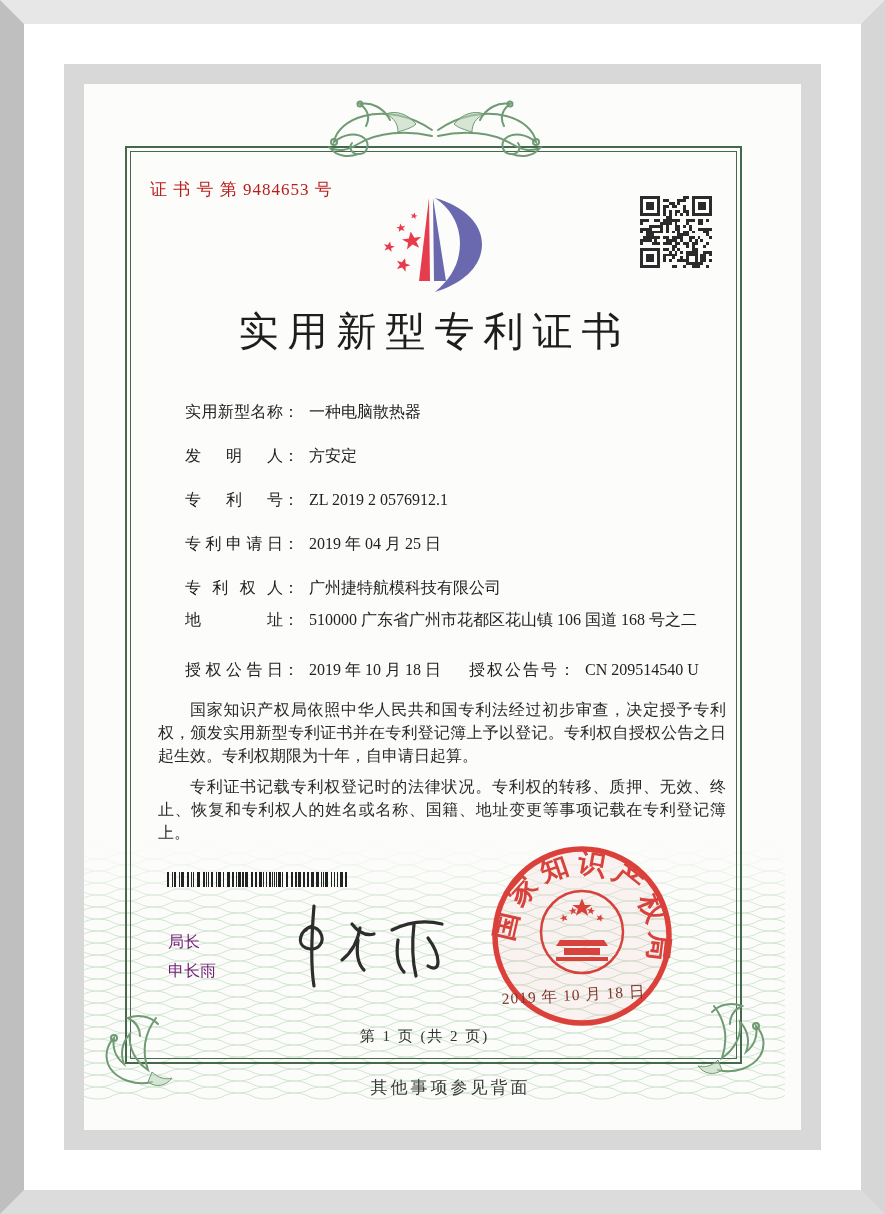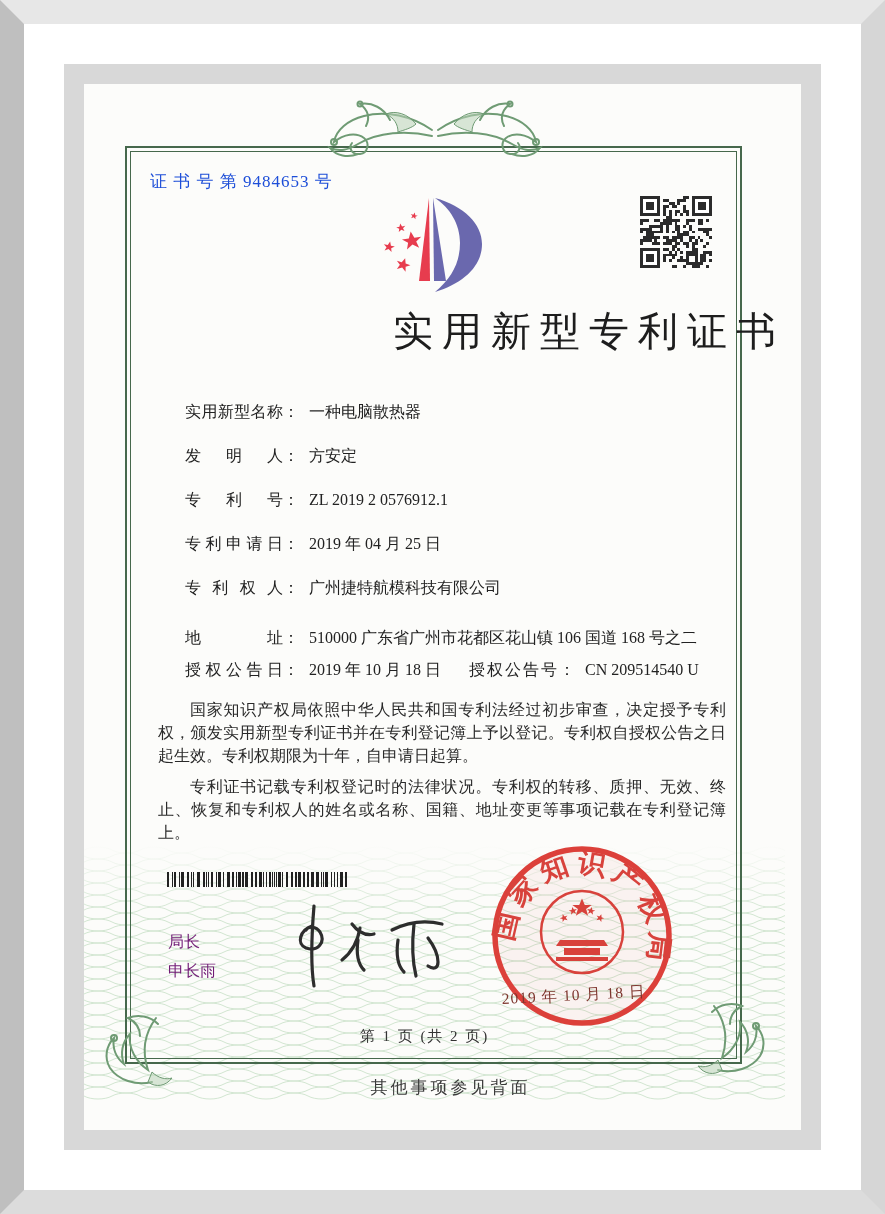--- a/index.html
+++ b/index.html
@@ -13,24 +13,24 @@
   .lip{position:absolute;inset:0;border:20px solid #d8d8d8;}
   .paper{position:absolute;inset:0;background:#fcfcfa;overflow:hidden;}
   .paper > *{position:absolute;}
   .guil{left:0;top:760px;}
   .guilfade{left:0;top:760px;width:701px;height:70px;background:linear-gradient(#fcfcfa,rgba(252,252,250,0));}
   .borderbox{left:41px;top:62px;width:613px;height:914px;border:2px solid var(--border_green,#46684c);}
   .borderbox::after{content:"";position:absolute;inset:3px;border:1px solid var(--border_green,#46684c);}
   .orn-top{left:236px;top:12px;}
   .orn-bl{left:8px;top:924px;}
   .orn-br{left:608px;top:912px;}
-  .certno{left:66px;top:86px;font-size:17px;letter-spacing:1px;color:#1d4ed8;text-align:right;}
+  .certno{left:66px;top:94px;font-size:17px;letter-spacing:1px;color:#b91c1c;text-align:right;}
   .logo{left:288px;top:102px;}
   .qr{left:556px;top:112px;}
-  .title{left:0;top:220px;width:701px;margin:0;text-align:right;font-size:40px;font-weight:400;letter-spacing:9px;color:#1d1d1d;}
+  .title{left:0;top:220px;width:701px;margin:0;text-align:center;font-size:40px;font-weight:400;letter-spacing:9px;color:#1d1d1d;}
   .frow{left:66px;font-size:16px;color:#222;white-space:nowrap;}
   .flabel{display:inline-block;width:98px;text-align:justify;text-align-last:justify;vertical-align:bottom;margin-left:35px;}
   .fcolon{margin-right:10px;}
   .g2{margin-left:28px;}
   .g2 .flabel2{letter-spacing:2px;}
   .paras{left:66px;top:606px;width:584px;font-size:16px;line-height:23px;color:#2a2a2a;text-align:justify;}
   .paras p{margin:8px;text-indent:2em;}
   .barcode{left:83px;top:788px;}
   .director{left:84px;top:843px;font-family:"Liberation Sans","DejaVu Sans",sans-serif;font-size:16px;line-height:29px;color:#701a75;}
   .sig{left:190px;top:816px;}
@@ -375,21 +375,21 @@
           </div>
           <div class="frow" style="top:406px">
             <span class="flabel">专利号</span><span class="fcolon">：</span><span>ZL 2019 2 0576912.1</span>
           </div>
           <div class="frow" style="top:450px">
             <span class="flabel">专利申请日</span><span class="fcolon">：</span><span>2019 年 04 月 25 日</span>
           </div>
           <div class="frow" style="top:494px">
             <span class="flabel">专利权人</span><span class="fcolon">：</span><span>广州捷特航模科技有限公司</span>
           </div>
-          <div class="frow" style="top:544px">
+          <div class="frow" style="top:526px">
             <span class="flabel">地址</span><span class="fcolon">：</span><span>510000 广东省广州市花都区花山镇 106 国道 168 号之二</span>
           </div>
           <div class="frow" style="top:576px">
             <span class="flabel">授权公告日</span><span class="fcolon">：</span><span>2019 年 10 月 18 日</span><span class="g2"><span class="flabel2">授权公告号</span><span class="fcolon">：</span><span>CN 209514540 U</span></span>
           </div>
 
           <div class="paras">
             <p>国家知识产权局依照中华人民共和国专利法经过初步审查，决定授予专利权，颁发实用新型专利证书并在专利登记簿上予以登记。专利权自授权公告之日起生效。专利权期限为十年，自申请日起算。</p>
             <p>专利证书记载专利权登记时的法律状况。专利权的转移、质押、无效、终止、恢复和专利权人的姓名或名称、国籍、地址变更等事项记载在专利登记簿上。</p>
           </div>

